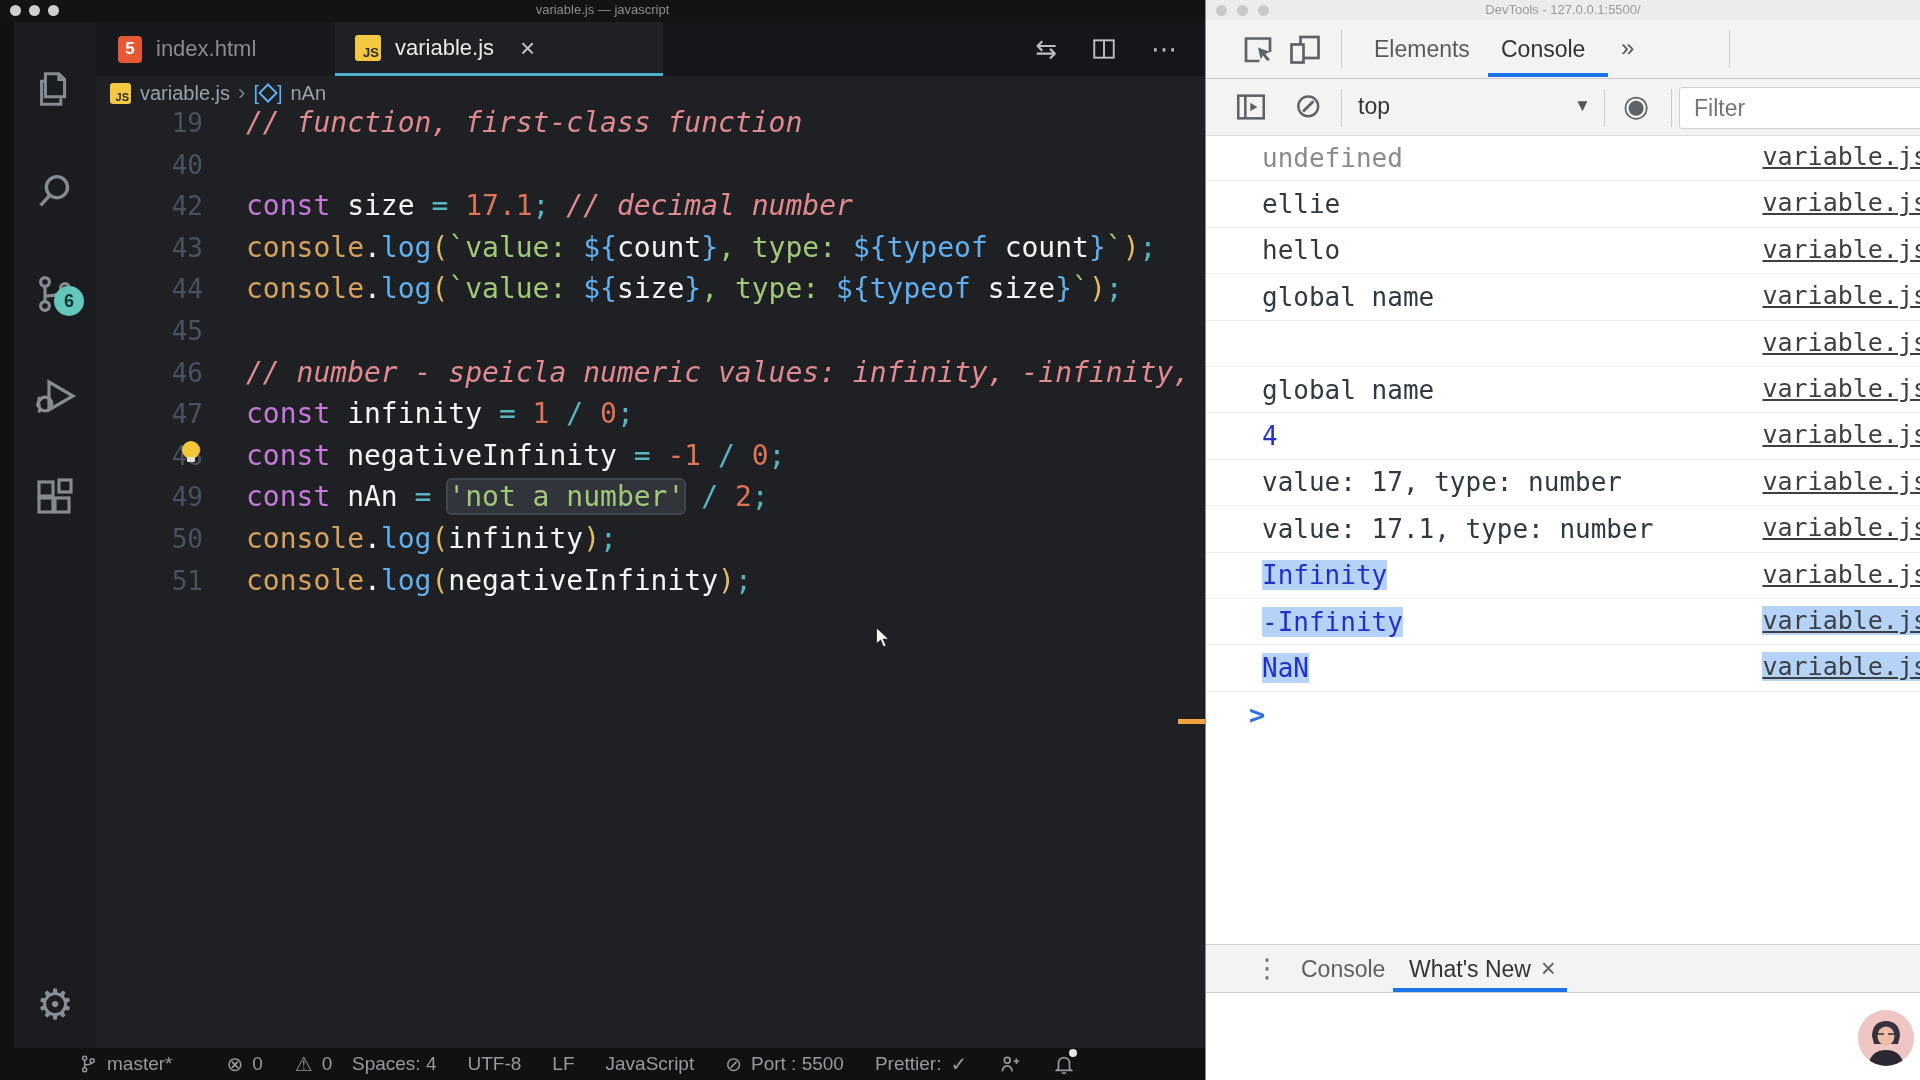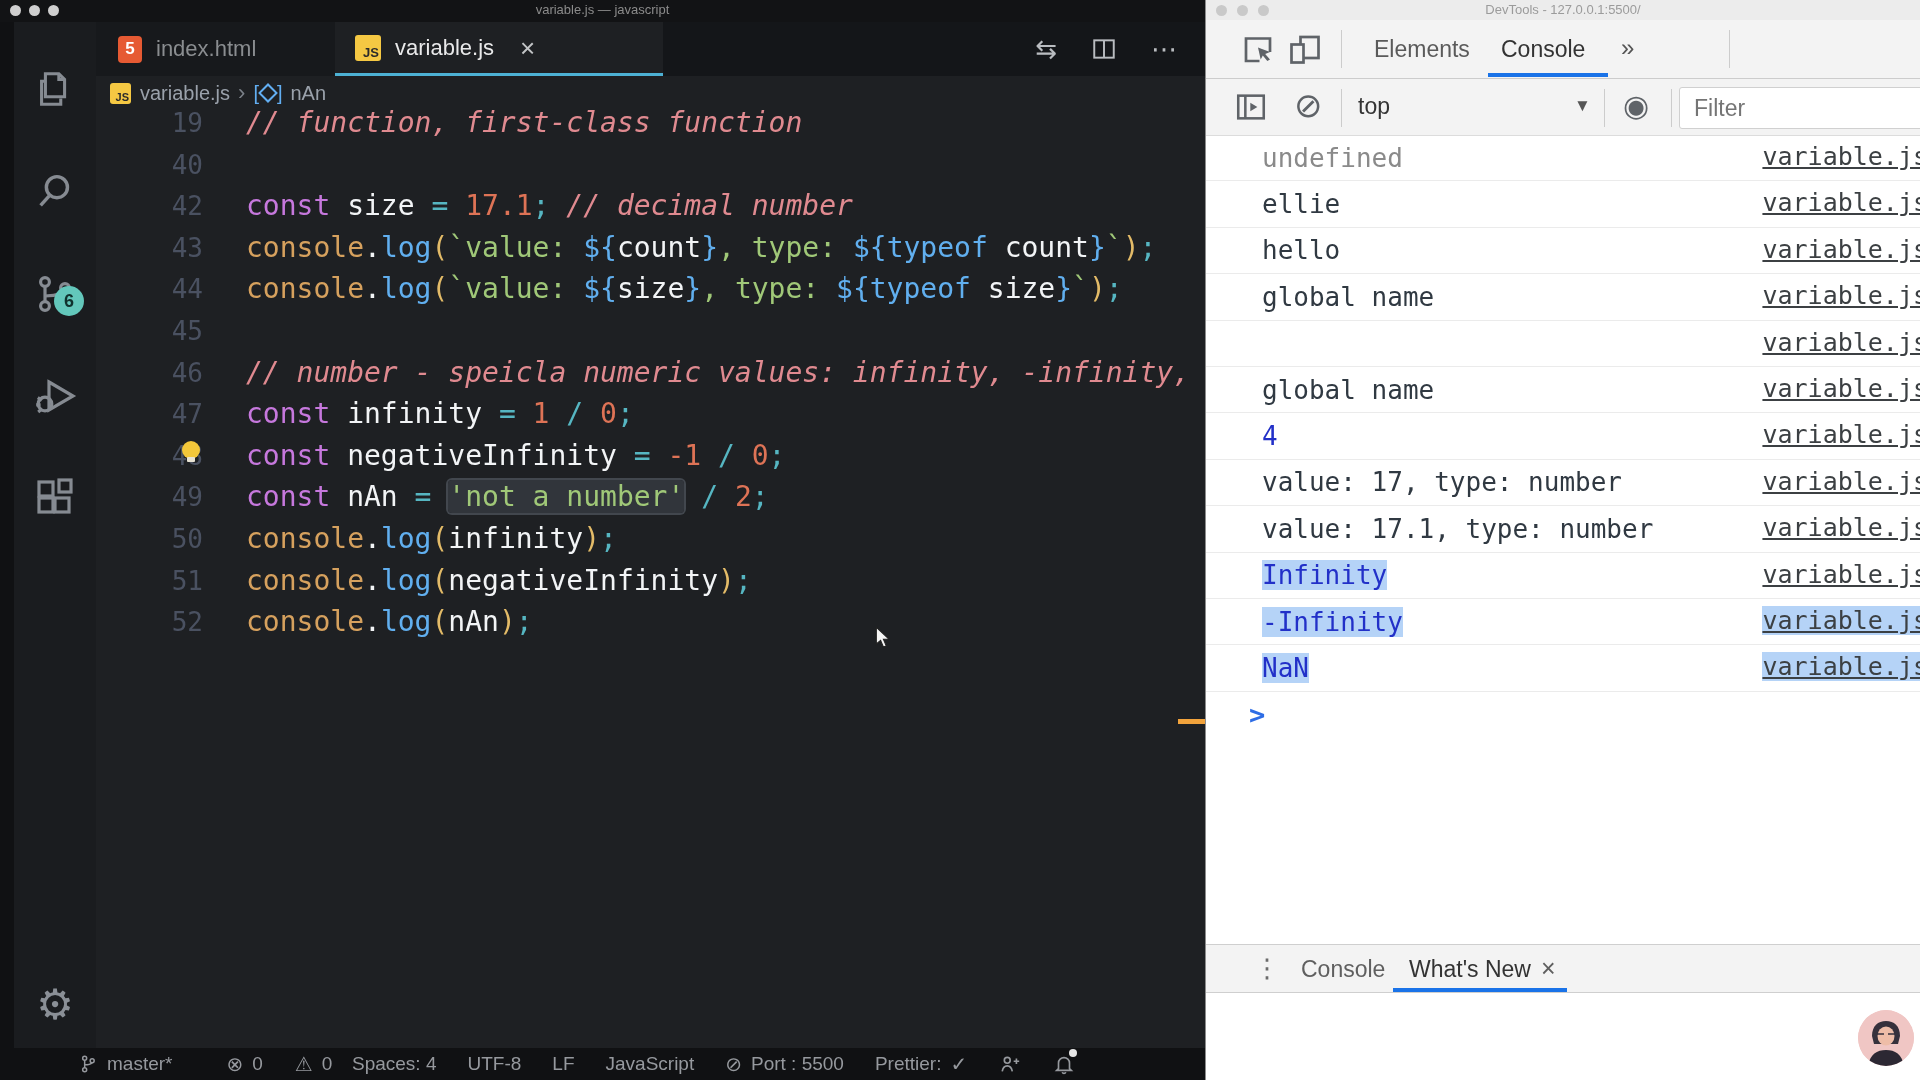--- a/index.html
+++ b/index.html
@@ -209,21 +209,20 @@
           <div class="line"><span class="ln">42</span><span class="tk-kw">const</span><span class="tk-pln"> size </span><span class="tk-op">=</span><span class="tk-num"> 17.1</span><span class="tk-op">;</span><span class="tk-cmt"> // decimal number</span></div>
           <div class="line"><span class="ln">43</span><span class="tk-fn">console</span><span class="tk-pln">.</span><span class="tk-mth">log</span><span class="tk-prn">(</span><span class="tk-str">`value: </span><span class="tk-intp">${</span><span class="tk-pln">count</span><span class="tk-intp">}</span><span class="tk-str">, type: </span><span class="tk-intp">${</span><span class="tk-kw2">typeof</span><span class="tk-pln"> count</span><span class="tk-intp">}</span><span class="tk-str">`</span><span class="tk-prn">)</span><span class="tk-op">;</span></div>
           <div class="line"><span class="ln">44</span><span class="tk-fn">console</span><span class="tk-pln">.</span><span class="tk-mth">log</span><span class="tk-prn">(</span><span class="tk-str">`value: </span><span class="tk-intp">${</span><span class="tk-pln">size</span><span class="tk-intp">}</span><span class="tk-str">, type: </span><span class="tk-intp">${</span><span class="tk-kw2">typeof</span><span class="tk-pln"> size</span><span class="tk-intp">}</span><span class="tk-str">`</span><span class="tk-prn">)</span><span class="tk-op">;</span></div>
           <div class="line"><span class="ln">45</span></div>
           <div class="line"><span class="ln">46</span><span class="tk-cmt">// number - speicla numeric values: infinity, -infinity, NaN</span></div>
           <div class="line"><span class="ln">47</span><span class="tk-kw">const</span><span class="tk-pln"> infinity </span><span class="tk-op">=</span><span class="tk-num"> 1 </span><span class="tk-op">/</span><span class="tk-num"> 0</span><span class="tk-op">;</span></div>
           <div class="line"><span class="ln">48</span><span class="bulb"></span><span class="tk-kw">const</span><span class="tk-pln"> negativeInfinity </span><span class="tk-op">=</span><span class="tk-num"> -1 </span><span class="tk-op">/</span><span class="tk-num"> 0</span><span class="tk-op">;</span></div>
           <div class="line"><span class="ln">49</span><span class="tk-kw">const</span><span class="tk-pln"> nAn </span><span class="tk-op">=</span><span class="tk-pln"> </span><span class="tk-strhl">'not a number'</span><span class="tk-pln"> </span><span class="tk-op">/</span><span class="tk-num"> 2</span><span class="tk-op">;</span></div>
           <div class="line"><span class="ln">50</span><span class="tk-fn">console</span><span class="tk-pln">.</span><span class="tk-mth">log</span><span class="tk-prn">(</span><span class="tk-pln">infinity</span><span class="tk-prn">)</span><span class="tk-op">;</span></div>
           <div class="line"><span class="ln">51</span><span class="tk-fn">console</span><span class="tk-pln">.</span><span class="tk-mth">log</span><span class="tk-prn">(</span><span class="tk-pln">negativeInfinity</span><span class="tk-prn">)</span><span class="tk-op">;</span></div>
-          <div class="line"><span class="ln">52</span><span class="tk-fn">console</span><span class="tk-pln">.</span><span class="tk-mth">log</span><span class="tk-prn">(</span><span class="tk-pln">nAn</span><span class="tk-prn">)</span><span class="tk-op">;</span></div>
         </div>
     </div>
 
     <div class="ruler-marker"></div>
 
     <div class="mouse-cursor">
       <svg width="18" height="24" viewBox="0 0 12 18">
         <path d="M1 1 L1 13.5 L4.2 10.8 L6.3 15.8 L8.4 14.9 L6.3 10 L10.3 9.7 Z" fill="#f5f5f5" stroke="#222" stroke-width="0.8"></path>
       </svg>
     </div>

